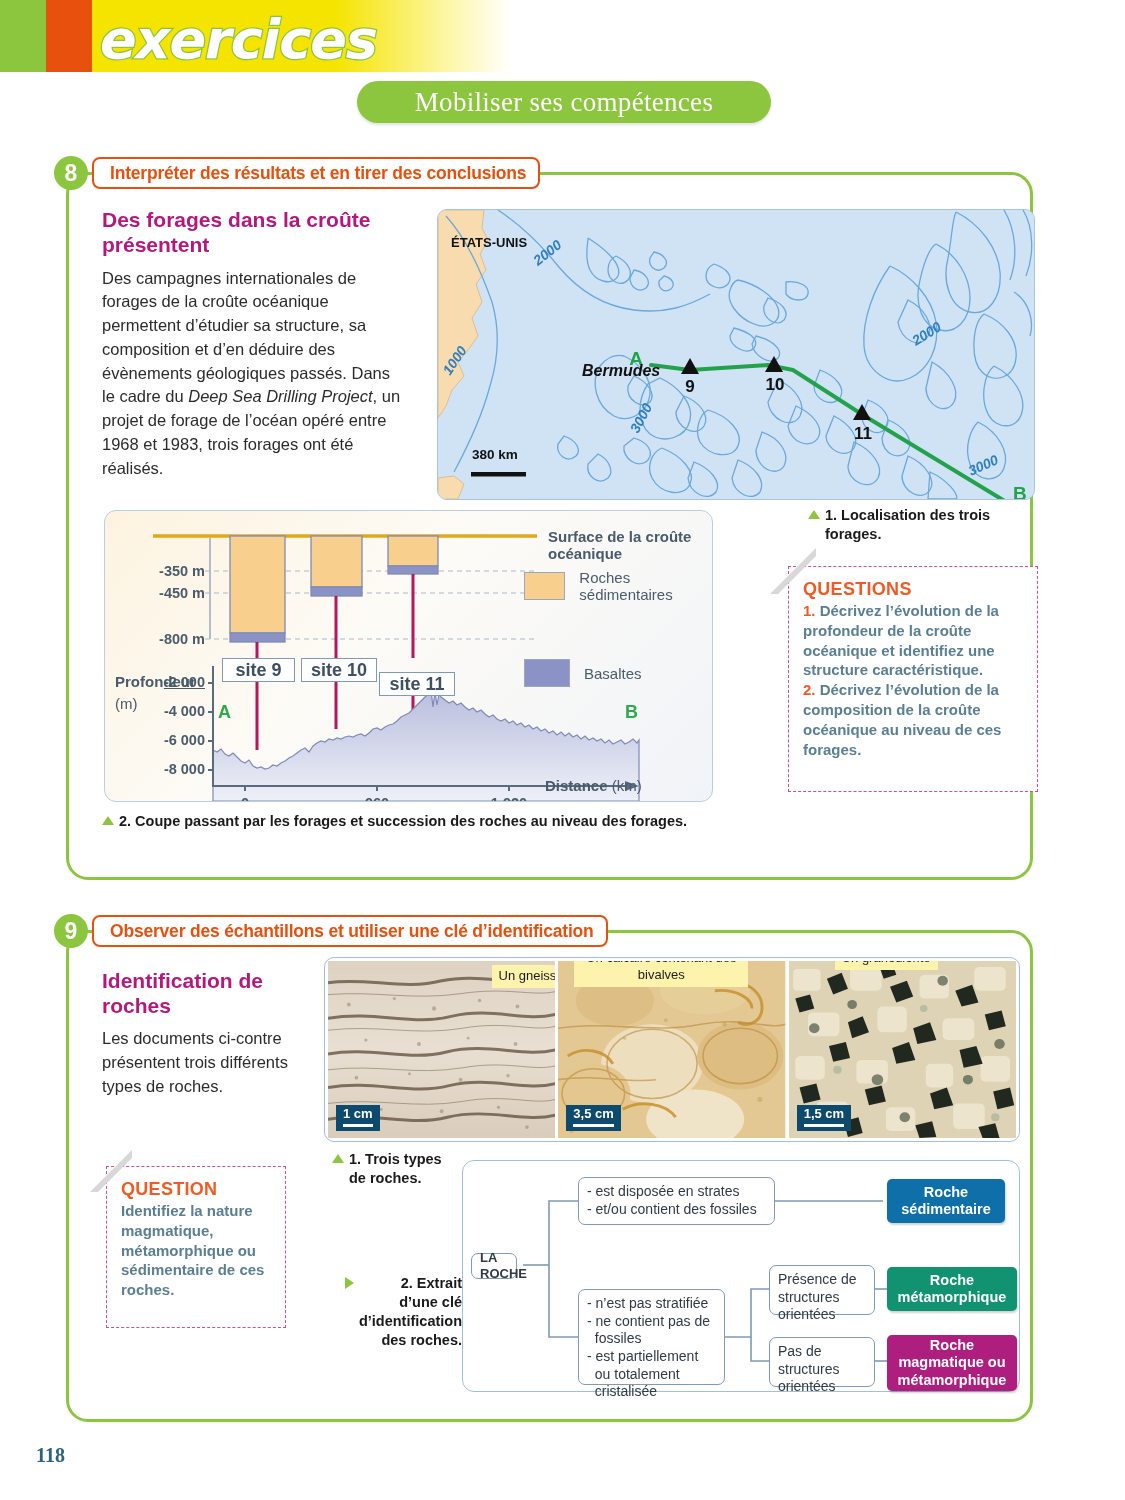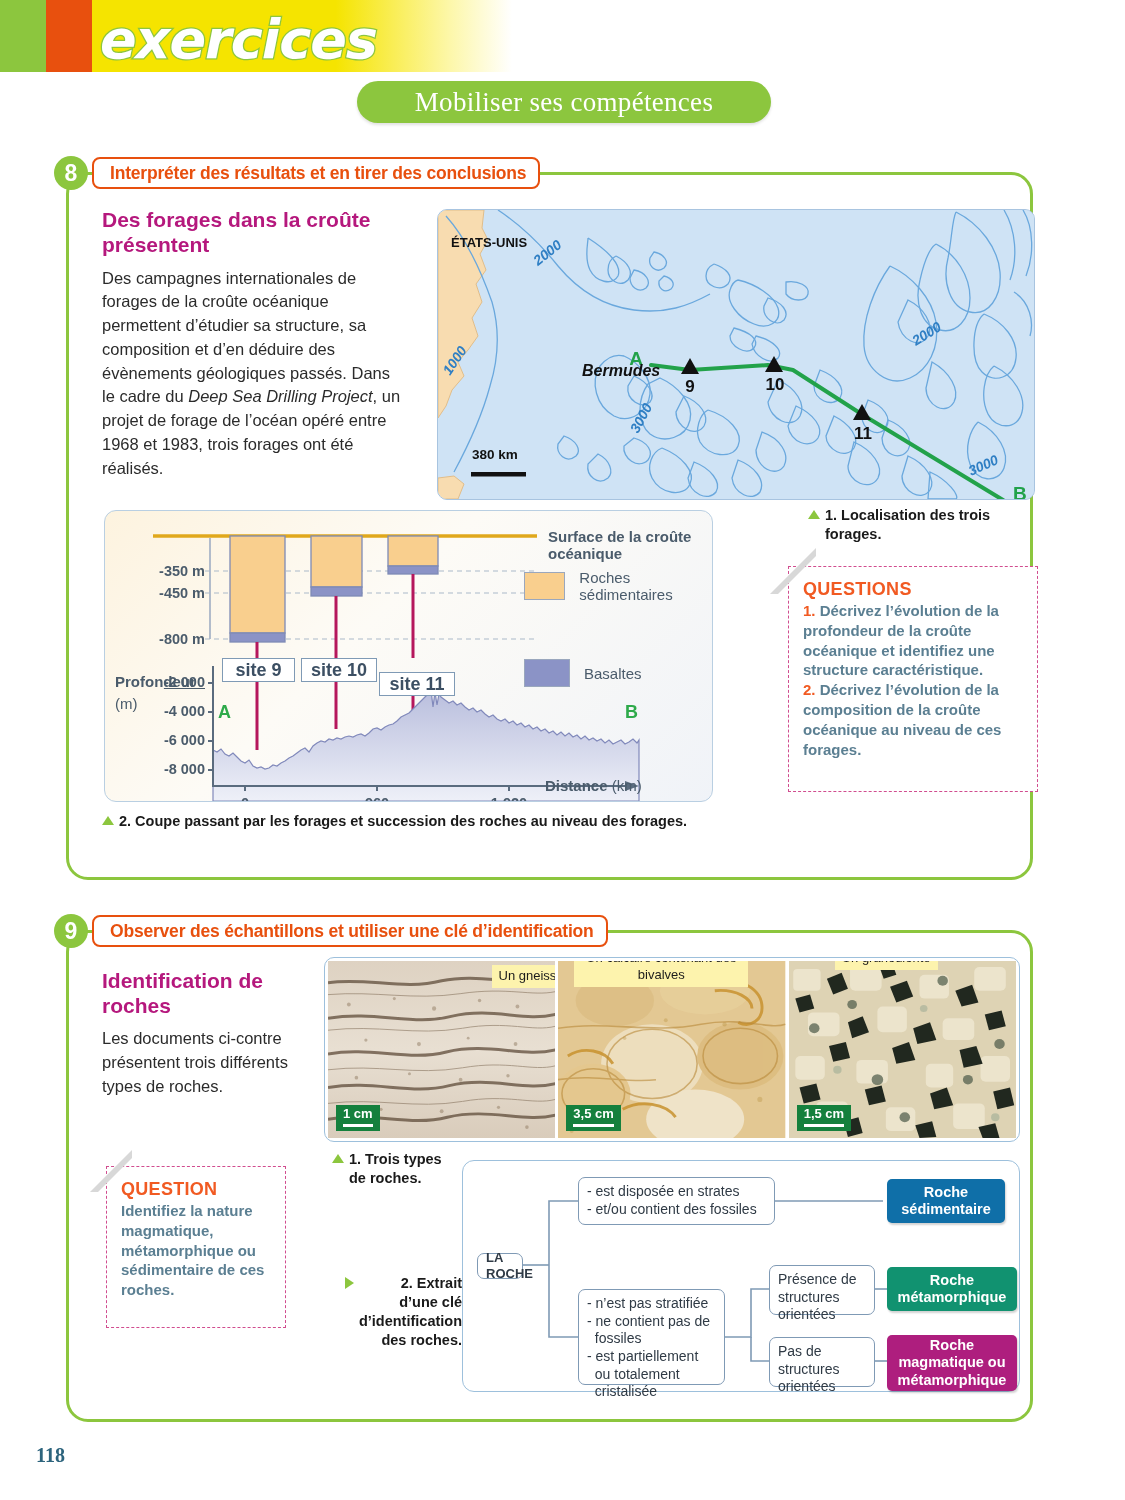--- a/index.html
+++ b/index.html
@@ -120,21 +120,21 @@
   #ex9 .ex-frame{width:967px;height:492px;}
   h3.doc-title2{margin:0;color:#b5187d;font-size:21px;font-weight:bold;line-height:1.2;}
 
   #photo-strip{
     position:absolute;left:258px;top:41px;width:696px;height:185px;
     border:1.5px solid #9dc0dc;border-radius:10px;background:#fff;
     box-sizing:border-box;padding:3px;display:flex;gap:3px;overflow:hidden;
   }
   .photo{position:relative;flex:1;overflow:hidden;}
   .ph-scale{
-    position:absolute;left:8px;bottom:7px;background:#15803d;color:#fff;
+    position:absolute;left:8px;bottom:7px;background:#0c4a6e;color:#fff;
     font-size:13px;font-weight:bold;padding:2px 7px 4px 7px;line-height:1.1;
   }
   .ph-scale i{display:block;height:3px;background:#fff;margin-top:3px;}
   .ph-tag{
     position:absolute;background:#fdf3ad;color:#1c1c1c;font-size:13px;
     padding:3px 7px;line-height:1.3;font-weight:500;z-index:3;
   }
 
   
   #key-panel{
@@ -564,21 +564,21 @@
         <path d="M86,104 L86,40 L115,40"></path>
         <path d="M86,104 L86,176 L115,176"></path>
         <path d="M312,40 L420,40"></path>
         <path d="M262,176 L288,176 L288,128 L306,128"></path>
         <path d="M288,176 L288,200 L306,200"></path>
         <path d="M412,128 L424,128"></path>
         <path d="M412,200 L424,200"></path>
       </g>
     </svg>
 
-    <div class="kb center" style="left:14px;top:92px;width:46px;height:26px;font-weight:bold;font-size:13px;">LA ROCHE</div>
+    <div class="kb center" style="left:8px;top:92px;width:46px;height:26px;font-weight:bold;font-size:13px;">LA ROCHE</div>
 
     <div class="kb" style="left:115px;top:128px;width:147px;height:96px;">
       <div>- n’est pas stratifiée</div>
       <div>- ne contient pas de<br>&nbsp;&nbsp;fossiles</div>
       <div>- est partiellement<br>&nbsp;&nbsp;ou totalement<br>&nbsp;&nbsp;cristalisée</div>
     </div>
 
     <div class="kb" style="left:115px;top:16px;width:197px;height:48px;">
       <div>- est disposée en strates</div>
       <div>- et/ou contient des fossiles</div>

